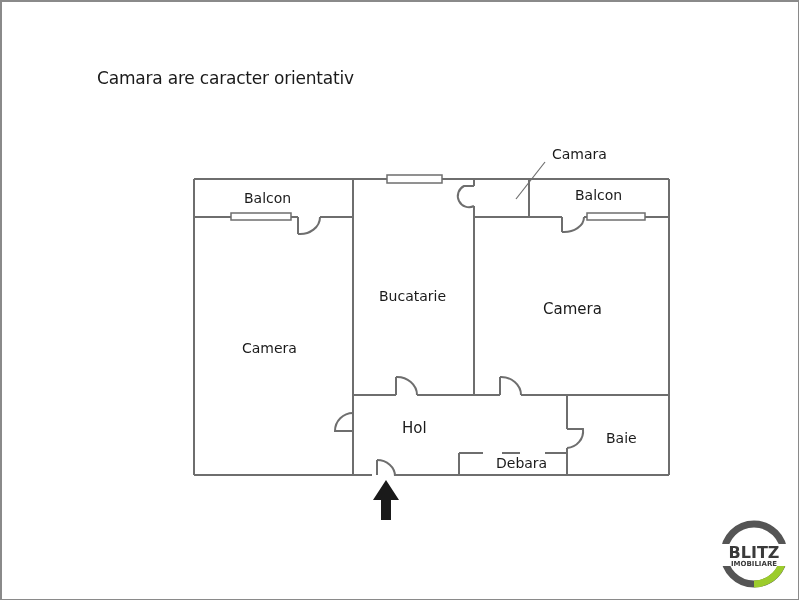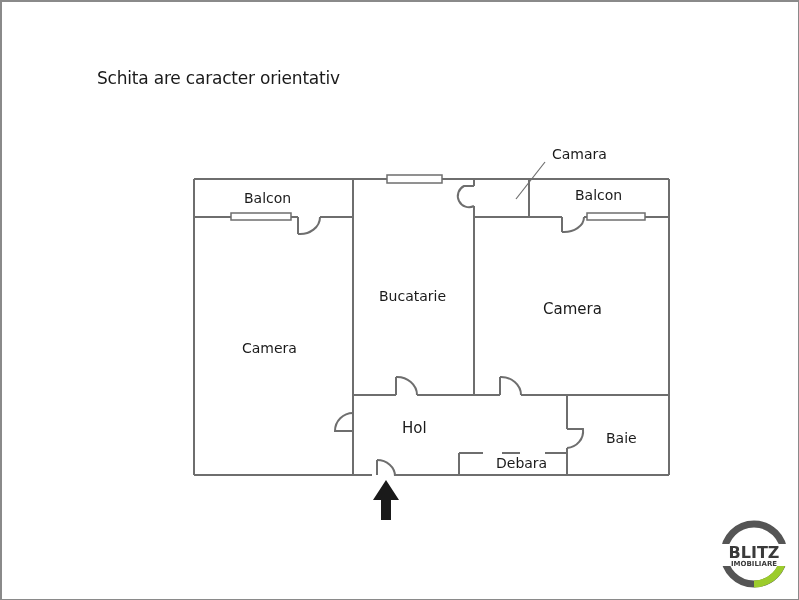--- a/index.html
+++ b/index.html
@@ -8,21 +8,21 @@
     .note { position: absolute; left: 97px; top: 68px; font-size: 17px; color: #1a1a1a; letter-spacing: -0.2px; }
     svg.plan { position: absolute; left: 0; top: 0; }
     .lbl { font-family: "DejaVu Sans", sans-serif; fill: #1a1a1a; }
     .logo { position: absolute; left: 718px; top: 518px; width: 72px; height: 72px; }
   </style>
 </head>
 <body>
 
 <div class="frame"></div>
 
-<div class="note">Schita are caracter orientativ</div>
+<div class="note">Camara are caracter orientativ</div>
 
 <svg class="plan" width="799" height="600" viewBox="0 0 799 600">
   <g stroke="#6e6e6e" stroke-width="2" fill="none">
 
     <line x1="194" y1="179" x2="669" y2="179"></line>
     <line x1="194" y1="179" x2="194" y2="475"></line>
     <line x1="669" y1="179" x2="669" y2="475"></line>
     <line x1="194" y1="475" x2="372" y2="475"></line>
     <line x1="394" y1="475" x2="669" y2="475"></line>
 

